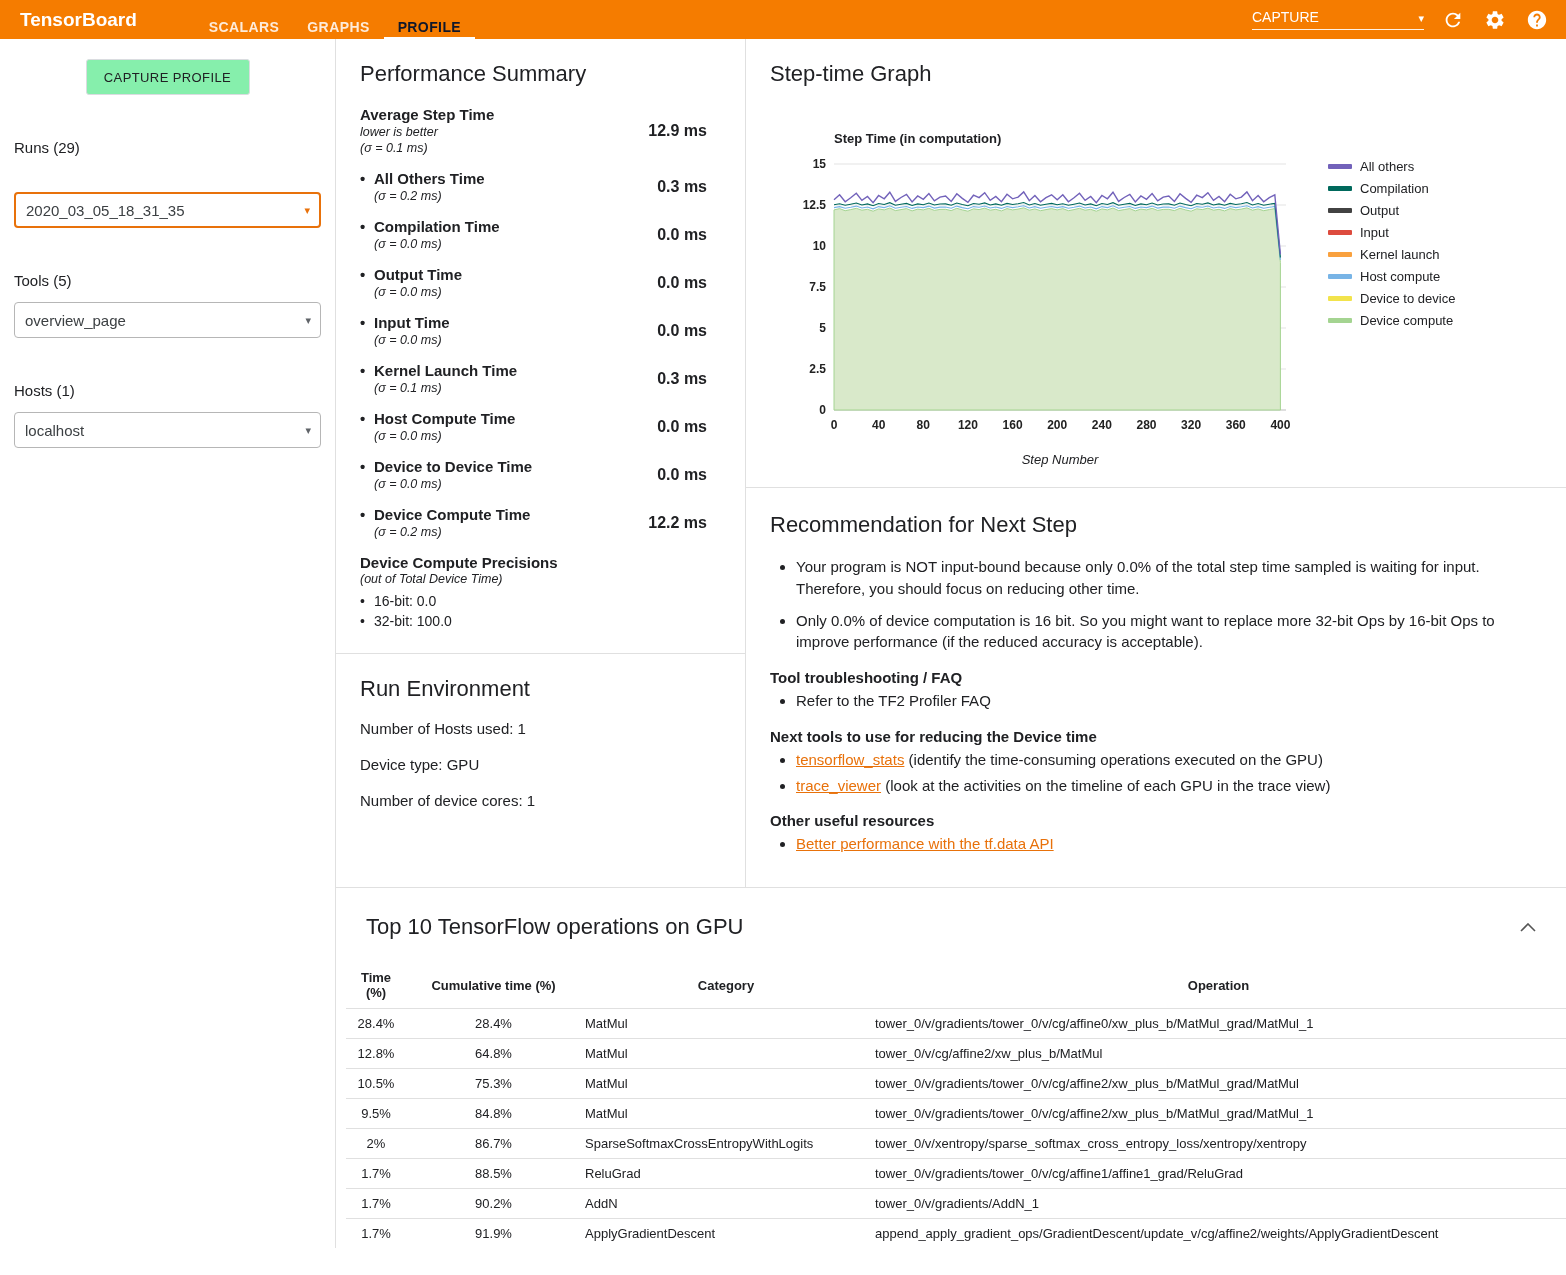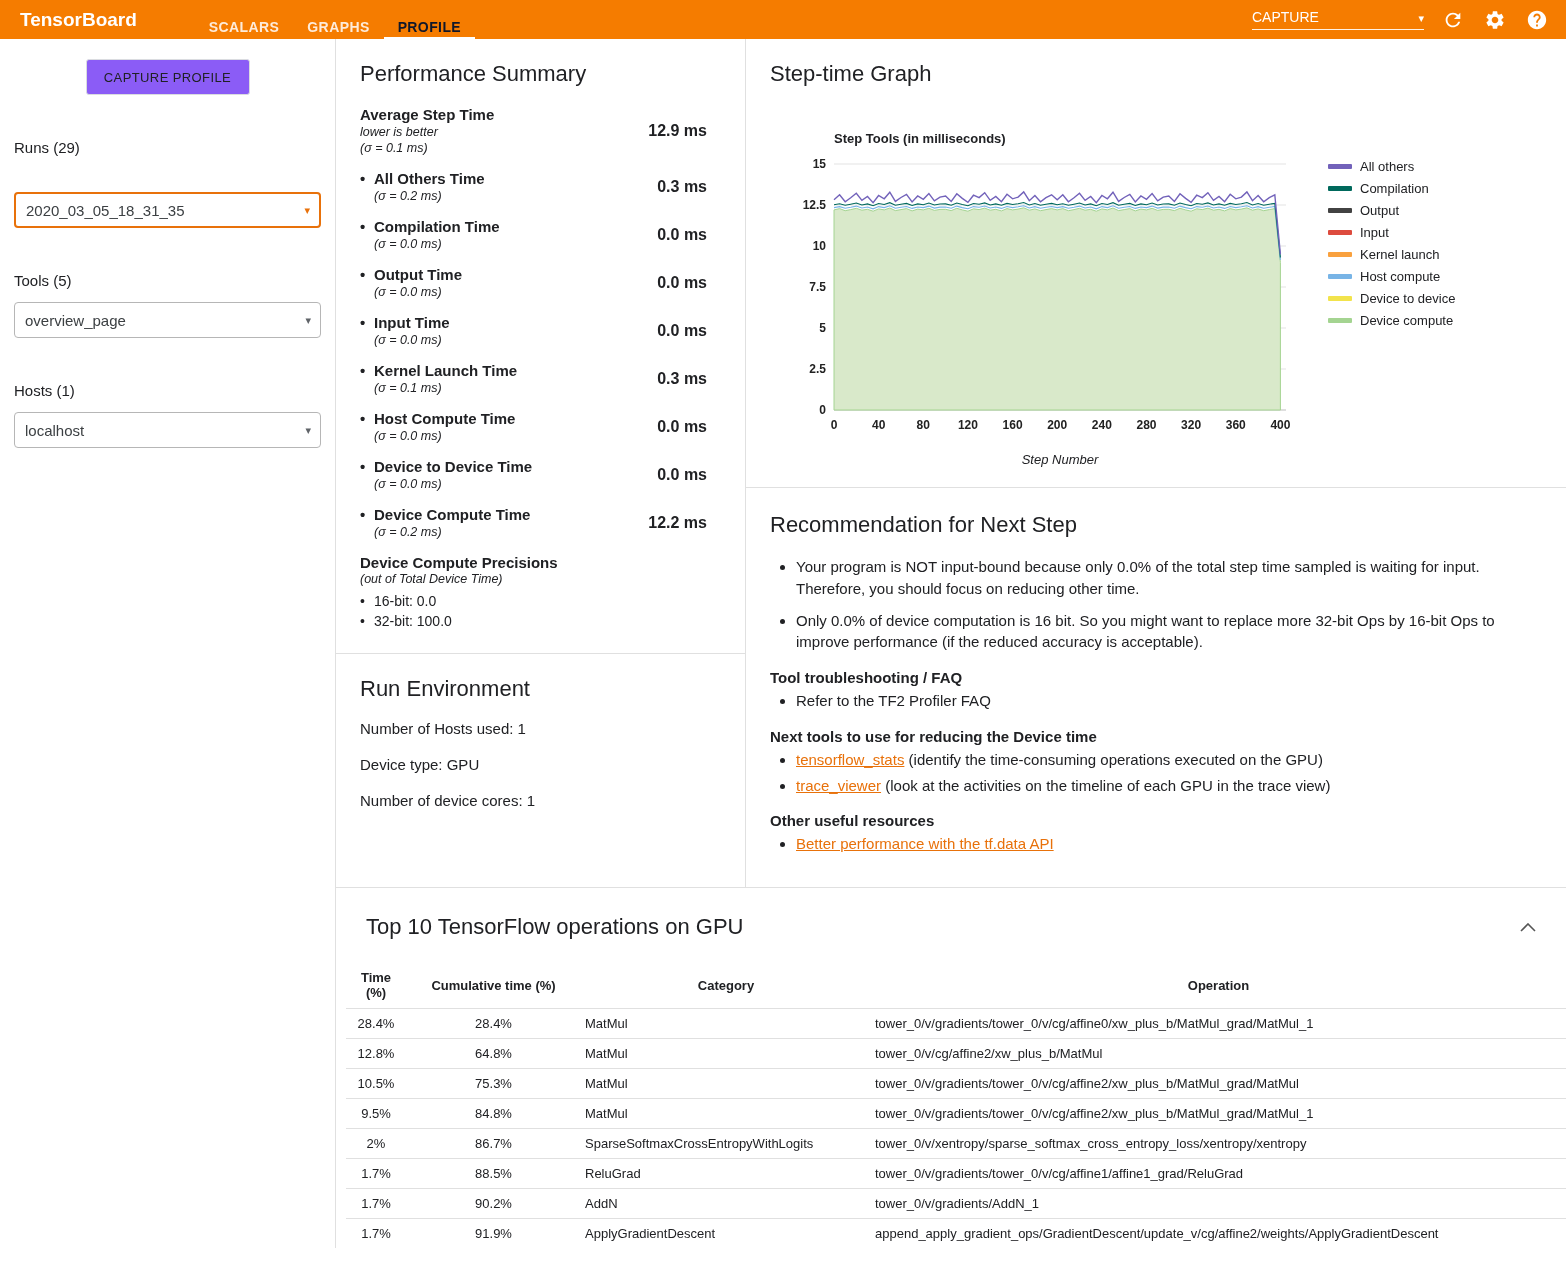--- a/index.html
+++ b/index.html
@@ -14,21 +14,21 @@
   .tab { padding: 0 14px; line-height: 55px; font-size: 14px; font-weight: bold;
          letter-spacing: .4px; color: rgba(255,255,255,.85); cursor: pointer; }
   .tab.active { color: #0f172a; border-bottom: 2px solid #fff; }
   .header-right { margin-left: auto; display: flex; align-items: center; gap: 16px; margin-right: 16px; }
   .status-select { width: 172px; display: flex; justify-content: space-between; align-items: flex-end;
                    border-bottom: 1px solid rgba(255,255,255,.9); font-size: 14px; padding-bottom: 4px; cursor: pointer; }
   .icon-btn { width: 26px; height: 26px; display: flex; align-items: center; justify-content: center; cursor: pointer; }
   
   .layout { display: flex; }
   .sidebar { width: 335px; flex-shrink: 0; }
-  .capture-btn { display: block; margin: 20px auto 0; width: 164px; height: 36px; background: #8b5cf6;
+  .capture-btn { display: block; margin: 20px auto 0; width: 164px; height: 36px; background: #86efac;
                  border: 1px solid #dadce0; border-radius: 3px; font-family: inherit; font-size: 13px;
                  letter-spacing: .4px; color: #202124; cursor: pointer; }
   .side-label { margin: 44px 0 0 14px; font-size: 15px; }
   .select { margin: 13px 14px 0; height: 36px; border: 1px solid #b6b6b6; border-radius: 4px;
             display: flex; align-items: center; justify-content: space-between; padding: 0 9px 0 10px;
             font-size: 15px; color: #3c4043; cursor: pointer; }
   .select.accent { border: 2px solid #e8710a; margin-top: 36px; }
   .caret { font-size: 11px; color: #5f6368; }
   .select.accent .caret { color: #e8710a; }
   
@@ -220,21 +220,21 @@
             <div class="env-line">Device type: GPU</div>
             <div class="env-line">Number of device cores: 1</div>
           </div>
       </div>
 
       <div class="right-col">
         <div class="chart-section">
           <h2 class="section-title">Step-time Graph</h2>
           <div class="chart-area">
             <div class="chart-left">
-              <div class="chart-title">Step Tools (in milliseconds)</div>
+              <div class="chart-title">Step Time (in computation)</div>
               <svg class="chart-svg" width="520" height="286">
                   <line x1="40" y1="254" x2="492" y2="254" stroke="#bdbdbd"></line>
                   <text x="32" y="258" text-anchor="end">0</text>
                   <line x1="40" y1="213" x2="492" y2="213" stroke="#e3e3e3"></line>
                   <text x="32" y="217" text-anchor="end">2.5</text>
                   <line x1="40" y1="172" x2="492" y2="172" stroke="#e3e3e3"></line>
                   <text x="32" y="176" text-anchor="end">5</text>
                   <line x1="40" y1="131" x2="492" y2="131" stroke="#e3e3e3"></line>
                   <text x="32" y="135" text-anchor="end">7.5</text>
                   <line x1="40" y1="90" x2="492" y2="90" stroke="#e3e3e3"></line>

